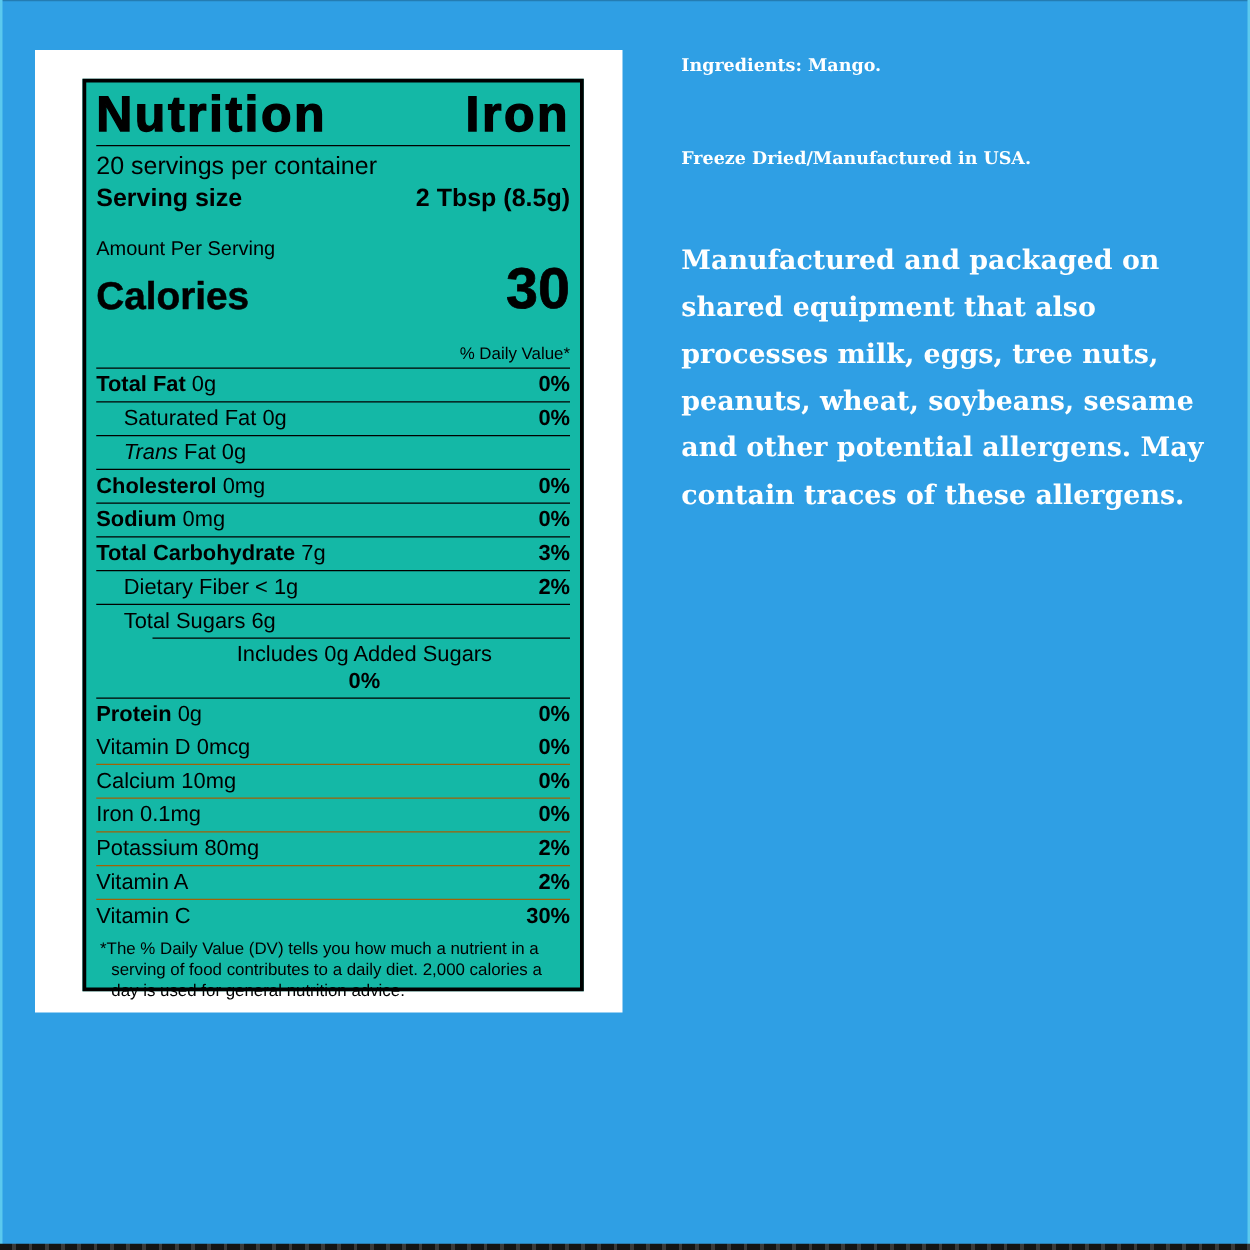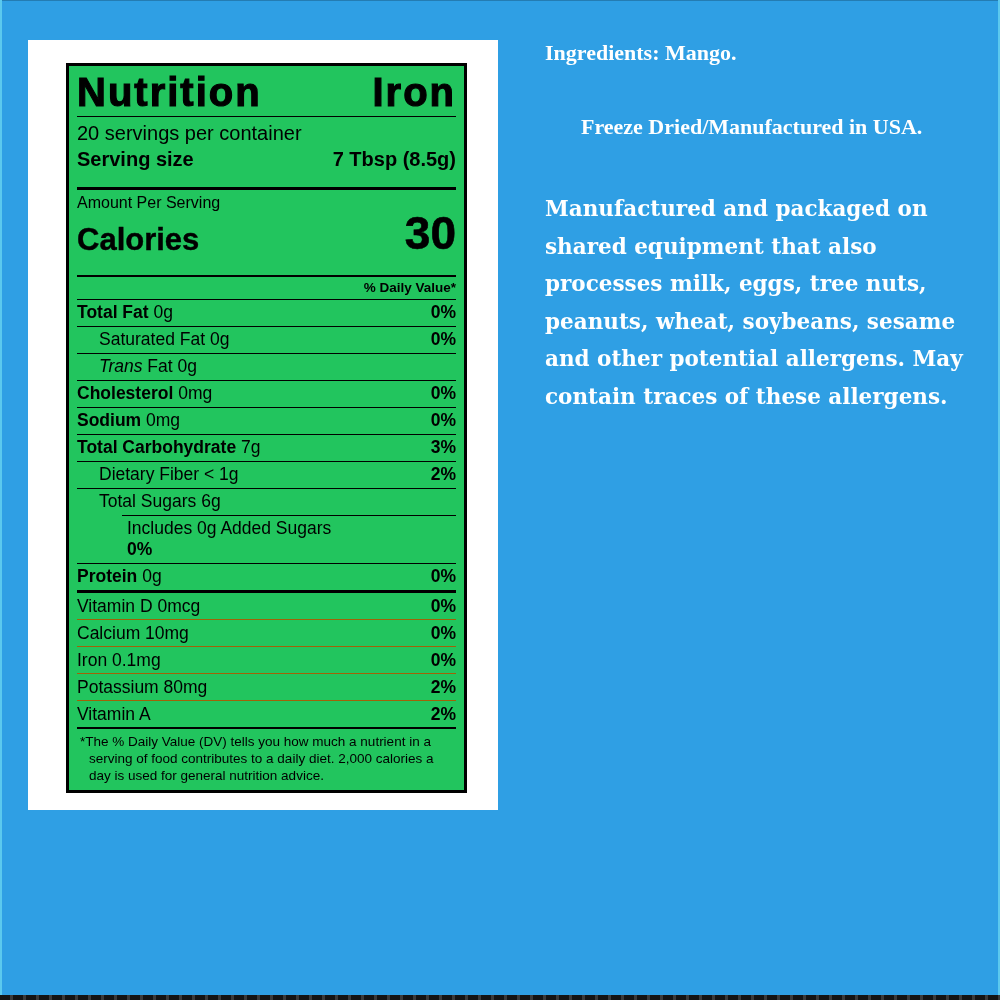--- a/index.html
+++ b/index.html
@@ -17,63 +17,63 @@
     background:repeating-linear-gradient(90deg,#141414 0 10px,#3a3a3a 10px 13px);
   }
 
   
   .card{
     position:absolute;left:28px;top:40px;width:470px;height:770px;
     background:#ffffff;
   }
   .nf{
     position:absolute;left:38px;top:23px;width:401px;height:730px;
-    box-sizing:border-box;border:3px solid #000;background:#22c55e;
+    box-sizing:border-box;border:3px solid #000;background:#14b8a6;
     padding:5px 8px 6px 8px;color:#000;
     display:flex;flex-direction:column;
   }
   .nf-title{
     display:flex;justify-content:space-between;align-items:baseline;
     font-size:40px;font-weight:900;letter-spacing:2px;line-height:1.08;
     -webkit-text-stroke:1.1px #000;
     padding-bottom:2px;
   }
   .thin-rule{border-top:1px solid #000;}
   .servings{font-size:20px;line-height:26px;padding-top:3px;}
   .serving-size{display:flex;justify-content:space-between;font-weight:bold;font-size:20px;line-height:26px;padding-bottom:15px;}
   .bar-thick{height:10px;background:#000;}
   .bar-med{height:6px;background:#000;}
   .aps{font-size:16px;font-weight:normal;line-height:20px;padding-top:3px;}
   .cal-row{display:flex;justify-content:space-between;align-items:flex-end;padding-bottom:20px;}
   .cal-label{font-size:31px;font-weight:900;line-height:1;-webkit-text-stroke:0.4px #000;}
   .cal-value{font-size:46px;font-weight:900;line-height:0.9;-webkit-text-stroke:0.6px #000;}
-  .dv-head{text-align:right;font-size:13.5px;font-weight:bold;line-height:20px;padding:1px 0;}
+  .dv-head{text-align:right;font-size:13.5px;font-weight:normal;line-height:20px;padding:1px 0;}
   .nrow,.vrow{
-    display:flex;justify-content:space-between;align-items:flex-start;
+    display:flex;justify-content:space-between;align-items:center;
     font-size:17.5px;line-height:21px;padding:2.5px 0;
   }
   .nrow{border-top:1px solid #000;}
   .nrow.no-top{border-top:none;flex-direction:column;}
   .vrow + .vrow{border-top:1px solid #a16207;}
   .partial-rule{border-top:1px solid #000;margin-left:45px;}
   .indent1{padding-left:22px;}
   .indent2{padding-left:50px;}
   .b{font-weight:bold;}
   .ndv{font-weight:bold;}
   .footnote{
     font-size:13.5px;line-height:17px;padding:4px 2px 0 12px;text-indent:-9px;
   }
 
   
   .right-panel{
     position:absolute;left:545px;top:40px;width:425px;color:#ffffff;
     font-family:"DejaVu Serif","Liberation Serif",serif;font-weight:bold;
   }
-  .rp-line{font-size:22px;line-height:26px;font-family:Liberation Serif, serif;}
-  .rp-line2{margin-top:48px;margin-left:36px;}
+  .rp-line{font-size:14px;line-height:26px;}
+  .rp-line2{margin-top:48px;}
   .rp-para{
     margin-top:50px;font-size:21.5px;line-height:37.5px;white-space:pre-line;
   }
 </style>
 </head>
 <body>
 
 <div class="top-hairline"></div>
 <div class="edge-line edge-left"></div>
 <div class="edge-line edge-right"></div>
@@ -81,21 +81,21 @@
 <div class="card">
   <div class="nf">
     <div class="nf-title">
       <span>Nutrition</span>
       <span>Iron</span>
     </div>
     <div class="thin-rule"></div>
     <div class="servings">20 servings per container</div>
     <div class="serving-size">
       <span>Serving size</span>
-      <span>7 Tbsp (8.5g)</span>
+      <span>2 Tbsp (8.5g)</span>
     </div>
     <div class="bar-thick"></div>
     <div class="aps">Amount Per Serving</div>
     <div class="cal-row">
       <span class="cal-label">Calories</span>
       <span class="cal-value">30</span>
     </div>
     <div class="bar-med"></div>
     <div class="dv-head">% Daily Value*</div>
     <div>
@@ -156,20 +156,24 @@
           <span class="ndv">0%</span>
         </div>
         <div class="vrow">
           <span><span>Potassium</span> 80mg</span>
           <span class="ndv">2%</span>
         </div>
         <div class="vrow">
           <span><span>Vitamin A</span></span>
           <span class="ndv">2%</span>
         </div>
+        <div class="vrow">
+          <span><span>Vitamin C</span></span>
+          <span class="ndv">30%</span>
+        </div>
       </div>
     <div class="bar-med"></div>
     <div class="footnote">*The % Daily Value (DV) tells you how much a nutrient in a serving of food contributes to a daily diet. 2,000 calories a day is used for general nutrition advice.</div>
   </div>
 </div>
 
 <div class="right-panel">
   <div class="rp-line">Ingredients: Mango.</div>
   <div class="rp-line rp-line2">Freeze Dried/Manufactured in USA.</div>
   <div class="rp-para">Manufactured and packaged on

